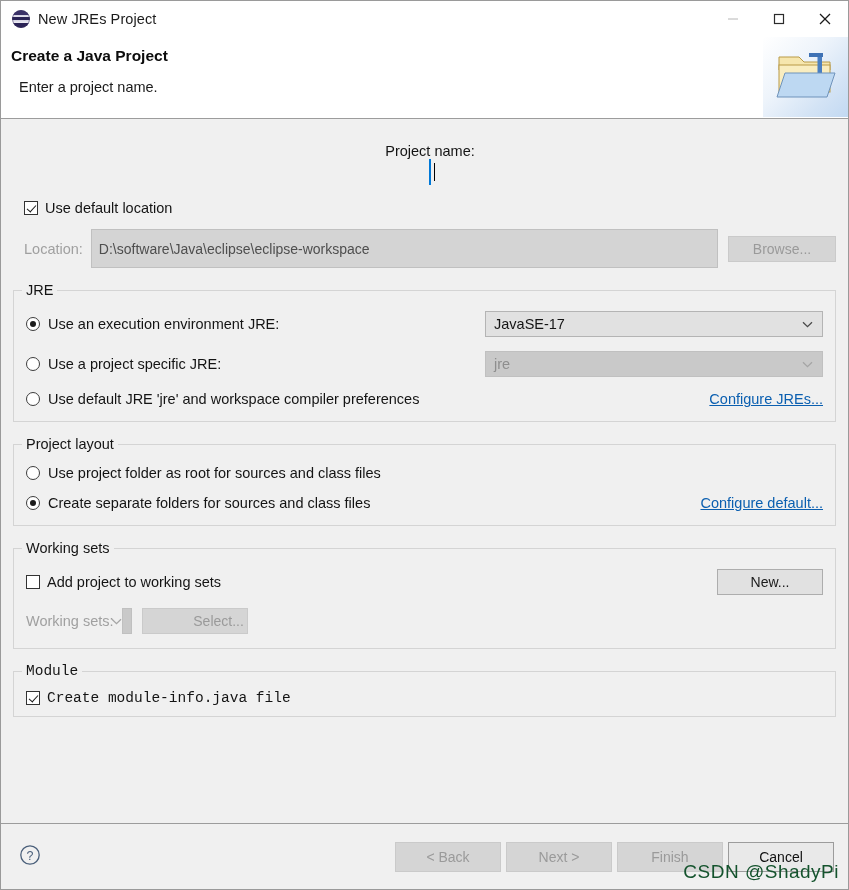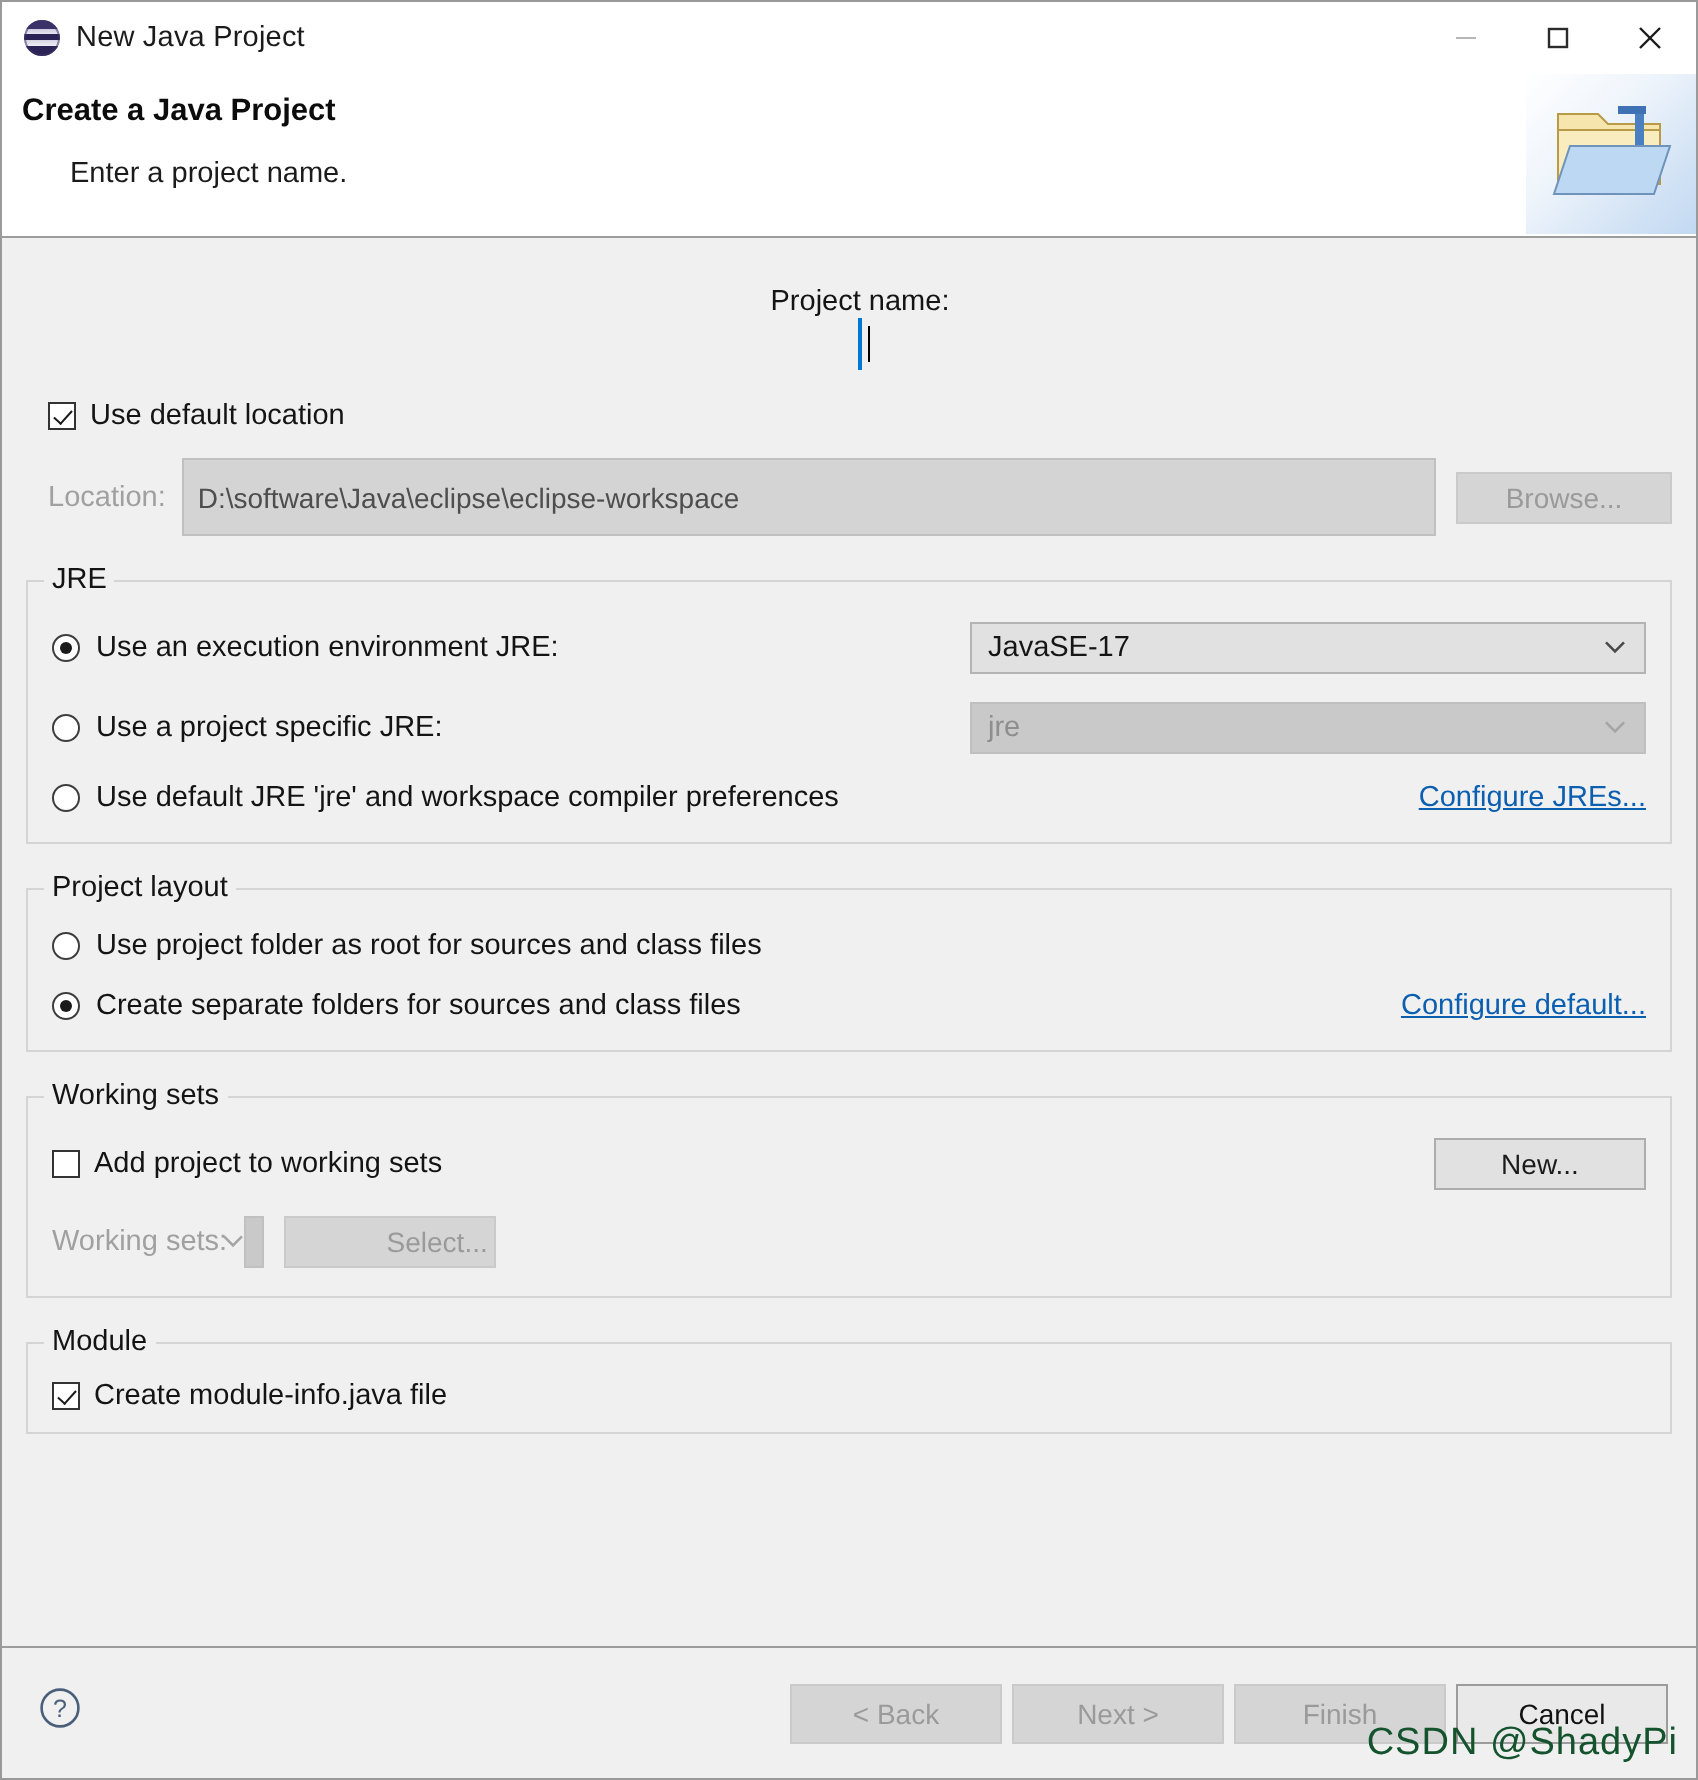--- a/index.html
+++ b/index.html
@@ -70,21 +70,21 @@
   }
   .header-title {
     position: absolute;
     left: 10px; top: 10px;
     font-size: 15.5px;
     font-weight: bold;
     color: #0c0c0c;
   }
   .header-sub {
     position: absolute;
-    left: 34px; top: 42px;
+    left: 18px; top: 42px;
     font-size: 14.5px;
     color: #1b1b1b;
   }
   .header-image {
     position: absolute;
     right: 0; top: 0;
     width: 85px; height: 80px;
     background: linear-gradient(135deg, #ffffff 0%, #eef4fb 40%, #d3e3f5 75%, #c2d9f2 100%);
   }
   .header-image svg { position: absolute; left: 6px; top: 8px; }
@@ -286,21 +286,21 @@
     pointer-events: none;
   }
 </style>
 </head>
 <body>
 
 <div class="window">
 
   <div class="titlebar">
     <div class="title-icon"></div>
-    <div class="title-text">New Java Project</div>
+    <div class="title-text">New JREs Project</div>
     <div class="wincontrols">
       <div class="wc">
         <svg width="12" height="12" viewBox="0 0 12 12">
           <line x1="1" y1="6" x2="11" y2="6" stroke="#b6b6b6" stroke-width="1"></line>
         </svg>
       </div>
       <div class="wc">
         <svg width="12" height="12" viewBox="0 0 12 12">
           <rect x="1.5" y="1.5" width="9" height="9" fill="none" stroke="#2b2b2b" stroke-width="1.2"></rect>
         </svg>
@@ -423,21 +423,21 @@
           <span class="chev">
             <svg width="11" height="7" viewBox="0 0 11 7">
                 <path d="M1 1 L5.5 5.5 L10 1" fill="none" stroke="#a5a5a5" stroke-width="1.3"></path>
               </svg>
           </span>
         </div>
         <div class="btn disabled" style="margin-left:10px;min-width:106px;padding-left:48px;">Select...</div>
       </div>
     </div>
 
-    <div class="group" style="margin-top:22px;padding-bottom:10px;">
+    <div class="group" style="margin-top:22px;padding-bottom:10px;font-family:Liberation Mono, monospace;">
       <div class="legend">Module</div>
       <div class="row" style="margin-top:18px;">
         <div class="checkbox checked"></div>
         <div class="field-label">Create module-info.java file</div>
       </div>
     </div>
 
   </div>
 
   <div class="footer">

